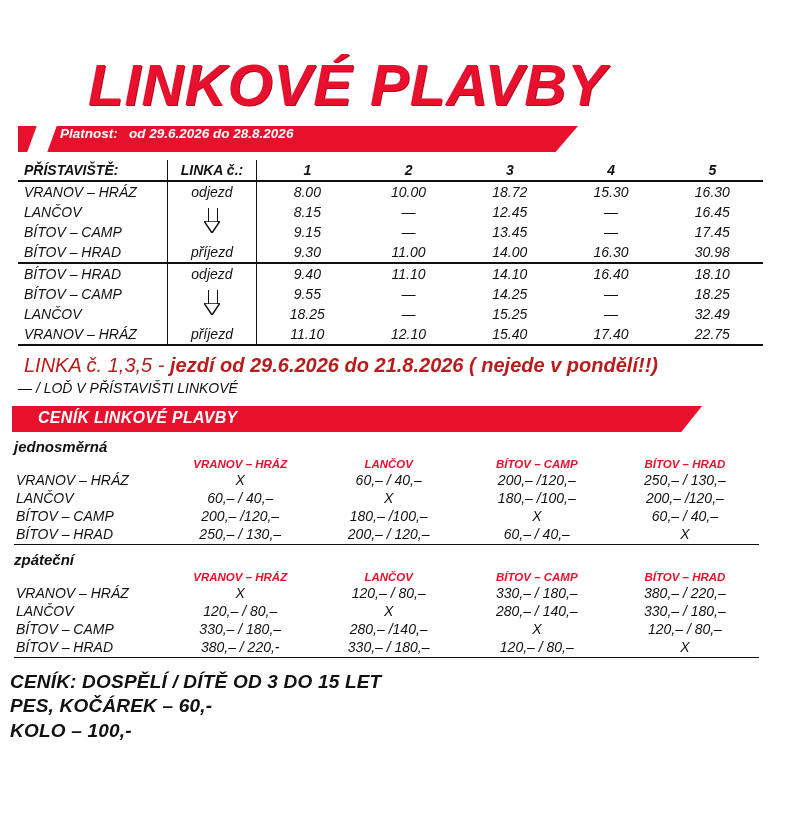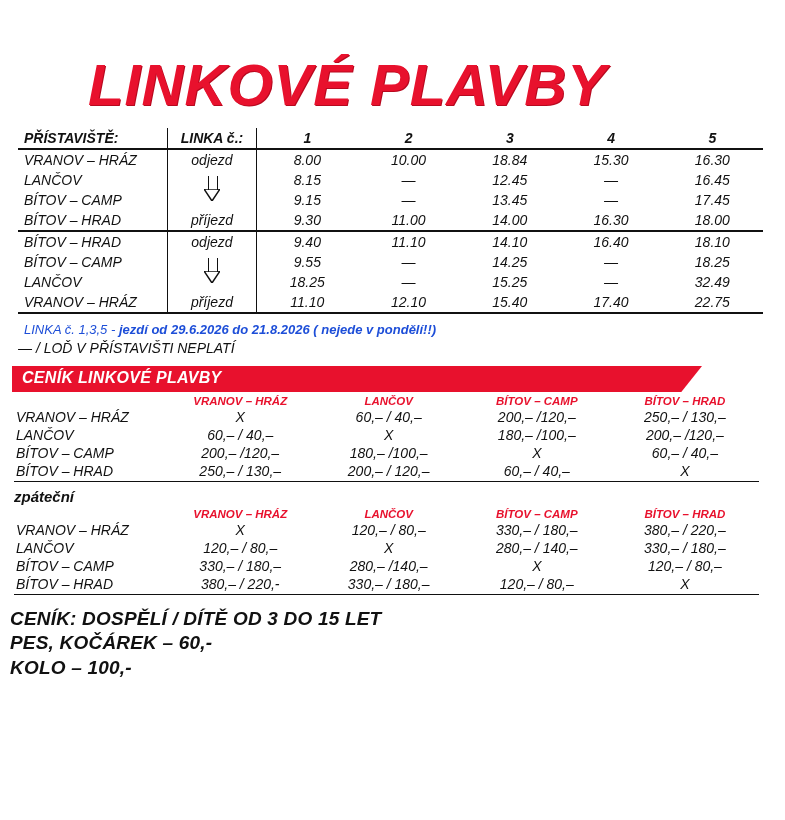--- a/index.html
+++ b/index.html
@@ -143,22 +143,22 @@
     left: 0;
     top: 13px;
     width: 16px;
     height: 12px;
   }
   .arrow .tip svg { display:block; }
 
   
   .note-red {
     margin: 8px 18px 0 24px;
-    color: #1d4ed8;
-    font-size: 13px;
+    color: #b91c1c;
+    font-size: 20px;
     font-style: italic;
   }
   .note-red .bold { font-weight: bold; }
   .note-dark {
     margin: 3px 18px 0 18px;
     font-size: 14px;
     font-style: italic;
     color: #111;
   }
 
@@ -172,21 +172,21 @@
     position: absolute;
     left: 0;
     top: 0;
     height: 26px;
     width: 690px;
     background: #e8112d;
     clip-path: polygon(0 0, 100% 0, 97% 100%, 0 100%);
   }
   .sec-banner-text {
     position: absolute;
-    left: 10px;
+    left: 26px;
     top: 3px;
     color: #ffffff;
     font-size: 16px;
     font-weight: bold;
     font-style: italic;
     letter-spacing: 0.3px;
   }
 
   
   .price-label {
@@ -236,39 +236,48 @@
   }
   .footer div { white-space: nowrap; }
 </style>
 </head>
 <body>
 
 <div class="page">
 
   <div class="title">LINKOVÉ PLAVBY</div>
 
+  <div class="banner-wrap">
+    <div class="banner"></div>
+    <div class="banner-skew"></div>
+    <div class="banner-text">
+      <span>Platnost:</span>
+      &nbsp;
+      <span>od 29.6.2026 do 28.8.2026</span>
+    </div>
+  </div>
 
   <table class="timetable">
     <tbody>
         <tr class="hdr-row">
       <th class="col-port">PŘÍSTAVIŠTĚ:</th>
       <th class="col-dir">LINKA č.:</th>
       <th class="col-time">1</th>
       <th class="col-time">2</th>
       <th class="col-time">3</th>
       <th class="col-time">4</th>
       <th class="col-time">5</th>
     </tr>
 
     <tr>
       <td class="col-port">VRANOV – HRÁZ</td>
       <td class="col-dir">odjezd</td>
       <td class="col-time">8.00</td>
       <td class="col-time">10.00</td>
-      <td class="col-time">18.84</td>
+      <td class="col-time">18.72</td>
       <td class="col-time">15.30</td>
       <td class="col-time">16.30</td>
     </tr>
 
     <tr>
       <td class="col-port">LANČOV</td>
       <td class="col-dir arrow-cell" rowspan="2">
         <span class="arrow">
           <span class="tip">
             <svg width="16" height="12" viewBox="0 0 16 12">
@@ -293,21 +302,21 @@
       <td class="col-time">17.45</td>
     </tr>
 
     <tr class="rule-thick">
       <td class="col-port">BÍTOV – HRAD</td>
       <td class="col-dir">příjezd</td>
       <td class="col-time">9.30</td>
       <td class="col-time">11.00</td>
       <td class="col-time">14.00</td>
       <td class="col-time">16.30</td>
-      <td class="col-time">18.00</td>
+      <td class="col-time">30.98</td>
     </tr>
 
     <tr>
       <td class="col-port">BÍTOV – HRAD</td>
       <td class="col-dir">odjezd</td>
       <td class="col-time">9.40</td>
       <td class="col-time">11.10</td>
       <td class="col-time">14.10</td>
       <td class="col-time">16.40</td>
       <td class="col-time">18.10</td>
@@ -349,27 +358,28 @@
       <td class="col-time">17.40</td>
       <td class="col-time">22.75</td>
     </tr>
   </tbody>
     </table>
 
   <div class="note-red">
     <span>LINKA č. 1,3,5 -</span>
     <span class="bold">jezdí od 29.6.2026 do 21.8.2026 ( nejede v pondělí!!)</span>
   </div>
-  <div class="note-dark">—  / LOĎ V PŘÍSTAVIŠTI NEPLATÍ</div>
+  <div class="note-dark">—  / LOĎ V PŘÍSTAVIŠTI LINKOVÉ</div>
 
   <div class="sec-banner-wrap">
     <div class="sec-banner"></div>
     <div class="sec-banner-text">CENÍK LINKOVÉ PLAVBY</div>
   </div>
 
+  <div class="price-label">jednosměrná</div>
   <table class="pricetable">
     <tbody>
         <tr>
       <td class="rowhdr"></td>
       <td class="c ph">VRANOV – HRÁZ</td>
       <td class="c ph">LANČOV</td>
       <td class="c ph">BÍTOV – CAMP</td>
       <td class="c ph">BÍTOV – HRAD</td>
     </tr>
     <tr>

